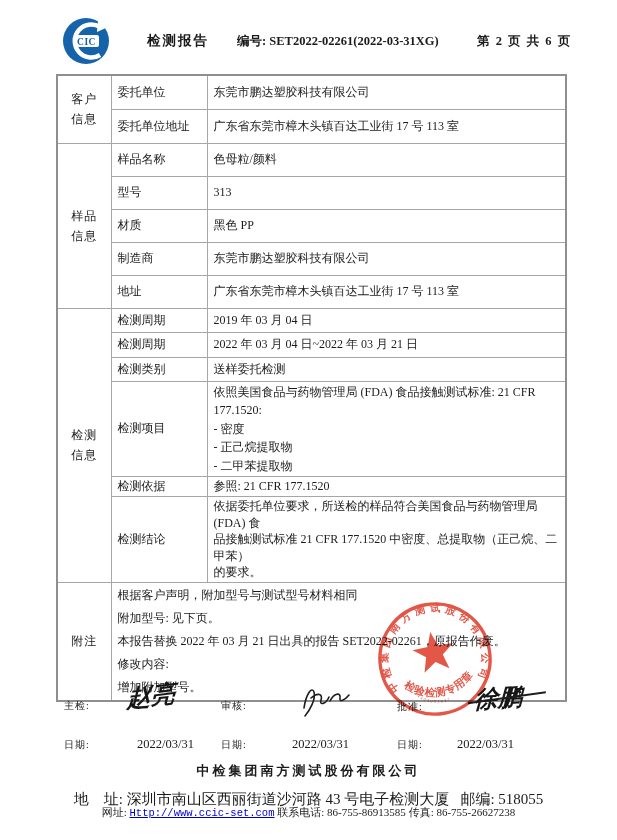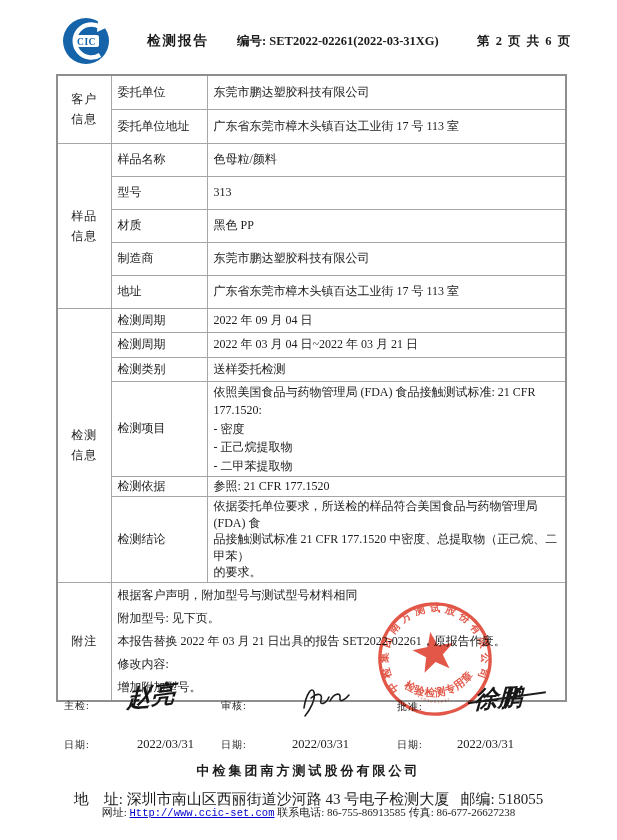--- a/index.html
+++ b/index.html
@@ -110,21 +110,21 @@
       <td>东莞市鹏达塑胶科技有限公司</td>
     </tr>
     <tr class="r33">
       <td class="fld">地址</td>
       <td>广东省东莞市樟木头镇百达工业街 17 号 113 室</td>
     </tr>
 
     <tr class="r24">
       <td class="sec" rowspan="6"><span>检测信息</span></td>
       <td class="fld">检测周期</td>
-      <td>2022 年 09 月 04 日</td>
+      <td>2019 年 03 月 04 日</td>
     </tr>
     <tr class="r25">
       <td class="fld">检测周期</td>
       <td>2022 年 03 月 04 日~2022 年 03 月 21 日</td>
     </tr>
     <tr class="r24">
       <td class="fld">检测类别</td>
       <td>送样委托检测</td>
     </tr>
     <tr class="r94">
@@ -200,16 +200,16 @@
     <span>深圳市南山区西丽街道沙河路 43 号电子检测大厦</span>&nbsp;&nbsp;
     <span>邮编:</span>
     <span>518055</span>
   </div>
   <div class="abs ft-line2">
     <span>网址:</span>
     <a href="#" class="link">Http://www.ccic-set.com</a>
     <span>联系电话:</span>
     <span>86-755-86913585</span>
     <span>传真:</span>
-    <span>86-677-26627238</span>
+    <span>86-755-26627238</span>
   </div>
 
 </div>
 
 </body></html>

